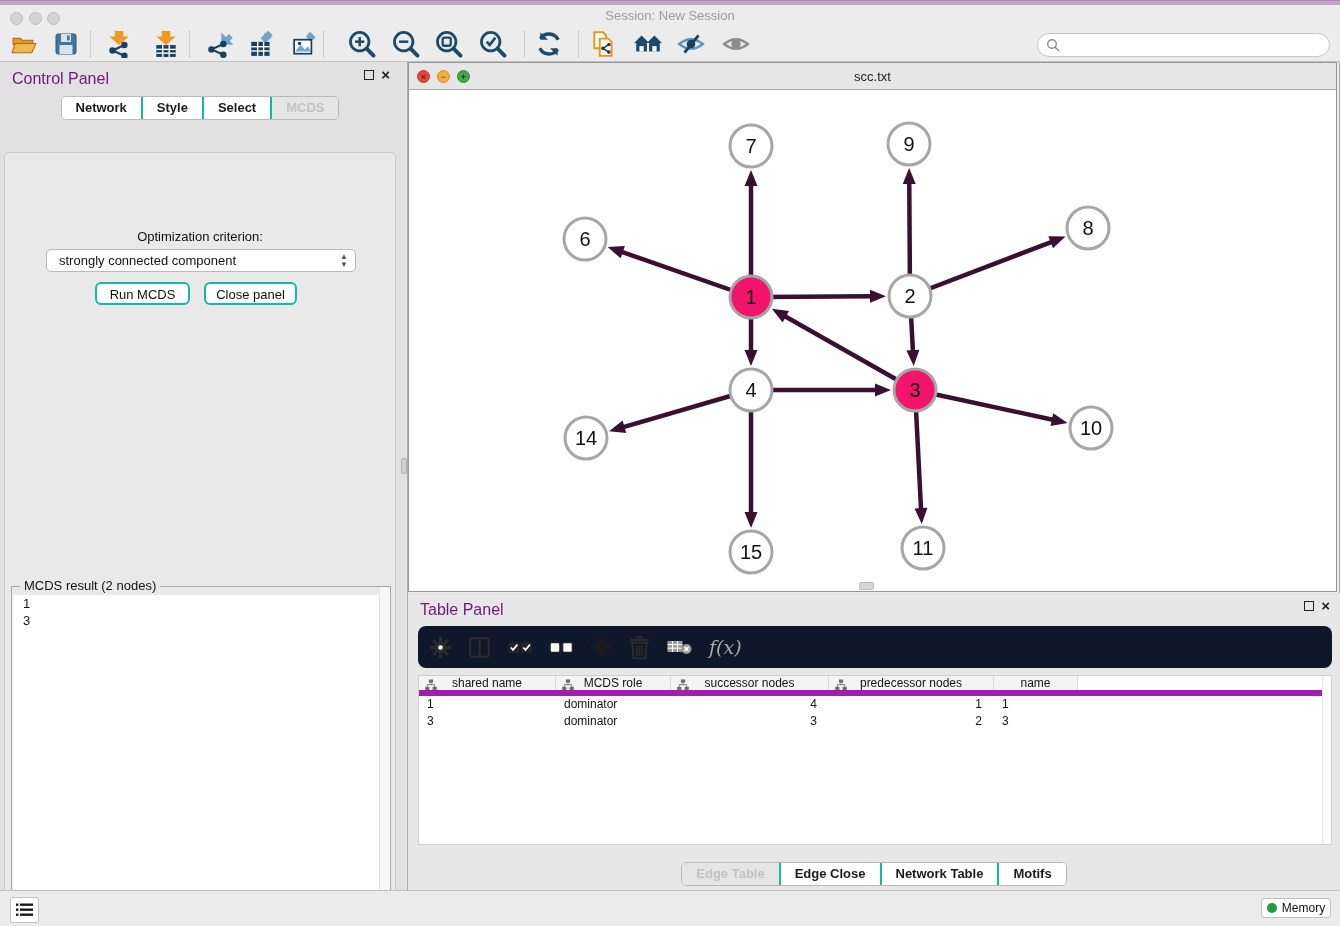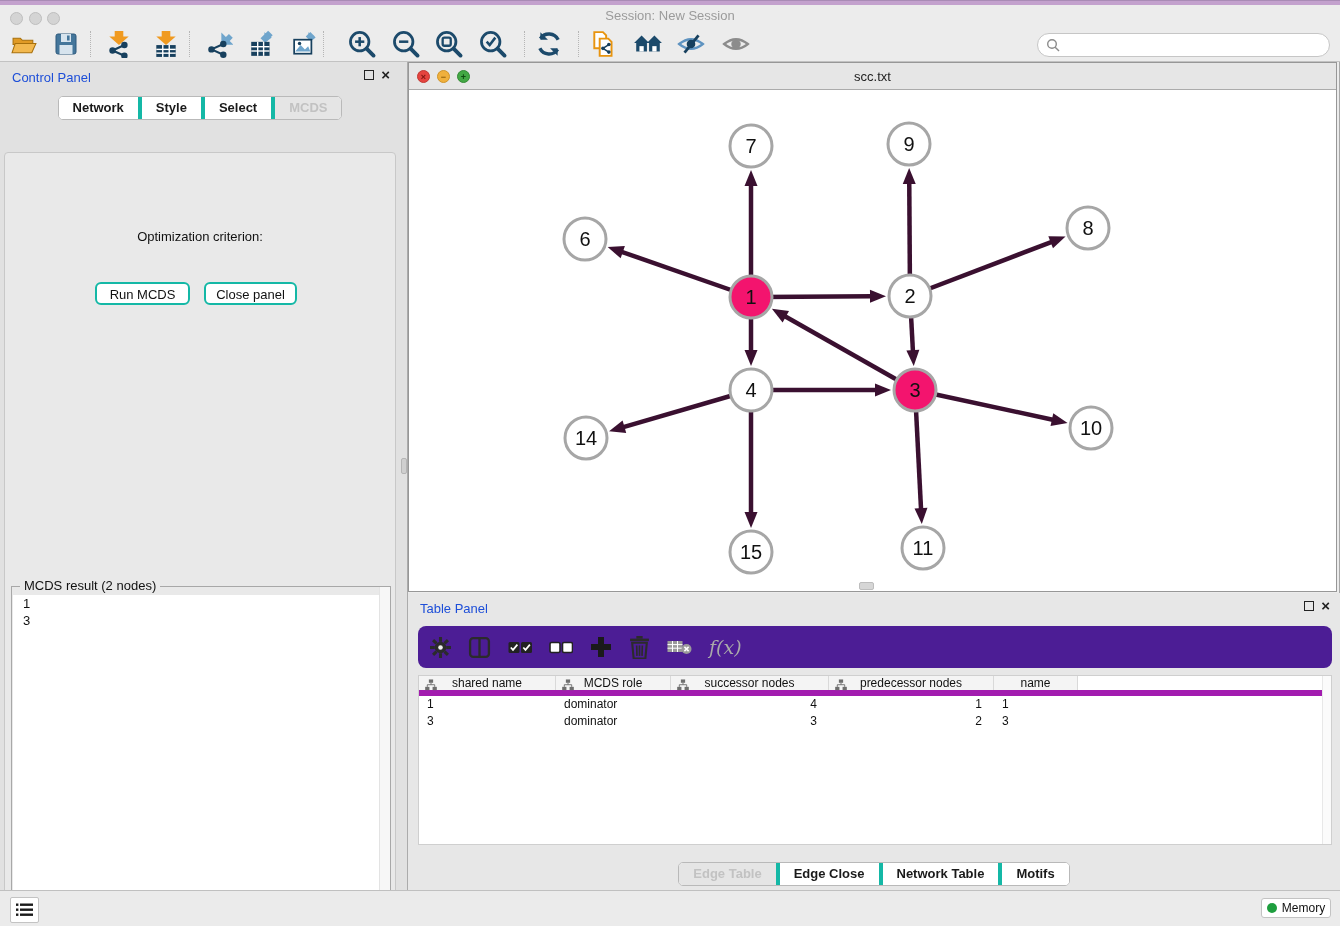--- a/index.html
+++ b/index.html
@@ -16,28 +16,28 @@
 
   .toolbar { position:absolute; left:0; top:27px; width:1340px; height:35px; background:#ECECEC; border-bottom:1px solid #C2C2C2; }
   .tbtn { position:absolute; top:2px; width:32px; height:30px; display:flex; align-items:center; justify-content:center; }
   .tsep { position:absolute; top:4px; width:1px; height:26px; border-left:1px dotted #B5B5B5; }
   .search { position:absolute; right:10px; top:6px; width:293px; height:24px; background:#FFF; border:1px solid #C6C6C6; border-radius:12px; display:flex; align-items:center; padding-left:8px; }
   .search input { border:none; outline:none; flex:1; height:18px; font-size:13px; background:transparent; margin-left:5px; }
 
   
   .control-panel { position:absolute; left:0; top:62px; width:400px; height:828px; background:#E1E1E1; }
   .panel-hdr { position:relative; height:30px; }
-  .panel-hdr .ph-title { position:absolute; left:12px; top:8px; font-size:13px; color:#1d4ed8; }
+  .panel-hdr .ph-title { position:absolute; left:12px; top:8px; font-size:16px; color:#701a75; }
   .ph-icons { position:absolute; right:10px; top:8px; display:flex; gap:7px; align-items:center; }
   .float-ic { width:10px; height:10px; border:1.6px solid #222; display:inline-block; }
   .close-ic { font-size:15px; font-weight:bold; color:#222; line-height:10px; }
 
   .cp-tabs { position:absolute; left:0; top:34px; width:400px; display:flex; justify-content:center; }
   .seg { display:flex; border:1px solid #B9B9B9; border-radius:5px; overflow:hidden; background:#FFF; }
-  .seg .tab { font-size:13px; font-weight:600; color:#1A1A1A; background:#FFF; padding:3px 14px 4px; border-right:4px solid #14b8a6; }
+  .seg .tab { font-size:13px; font-weight:600; color:#1A1A1A; background:#FFF; padding:3px 14px 4px; border-right:2px solid #14b8a6; }
   .seg .tab:last-child { border-right:none; }
   .seg .tab.sel { background:#E5E5E5; color:#C2C2C2; }
 
   .cp-content { position:absolute; left:4px; top:56px; width:392px; height:768px; background:#E9E9E9; border:1px solid #C8C8C8; border-radius:4px;margin-top:34px; }
   .opt-label { position:absolute; left:0; right:0; top:76px; text-align:center; font-size:13px; color:#111; }
   .dropdown { position:absolute; left:41px; top:96px; width:310px; height:23px; background:#FFF; border:1px solid #B9B9B9; border-radius:5px; font-size:13px; color:#111; line-height:21px; padding-left:12px; }
   .dd-arrows { position:absolute; right:7px; top:3px; font-size:8px; color:#555; line-height:8px; text-align:center; }
   .cp-btn { position:absolute; top:129px; height:23px; background:#FFF; border:2px solid #14b8a6; border-radius:6px; font-size:13px; color:#111; text-align:center; line-height:21px; }
   .btn-run { left:90px; width:95px; } .btn-close { left:199px; width:93px; }
 
@@ -57,21 +57,21 @@
   .net-title .nt-text { position:absolute; left:0; right:0; top:6px; text-align:center; font-size:13px; color:#222; }
   .mtl { position:absolute; top:7px; width:13px; height:13px; border-radius:50%; font-size:9px; font-weight:bold; text-align:center; line-height:13px; }
   .mtl.red   { left:8px;  background:#E5443F; border:1px solid #C23732; color:#7E1410; }
   .mtl.yel   { left:28px; background:#F0B03C; border:1px solid #D09428; color:#8F5F0A; }
   .mtl.grn   { left:48px; background:#43A844; border:1px solid #338A35; color:#0E4D10; }
   .net-canvas { position:absolute; left:0; top:27px; width:927px; height:501px; background:#FFF; }
   .net-grip { position:absolute; left:450px; bottom:1px; width:15px; height:8px; background:#D6D6D6; border:1px solid #BDBDBD; border-radius:2px; }
 
   
   .table-panel { position:absolute; left:408px; top:593px; width:932px; height:297px; background:#E7E7E7; }
-  .tp-toolbar { position:absolute; left:10px; top:33px; width:914px; height:42px; background:#4c1d95; border-radius:8px; display:flex; align-items:center; padding-left:12px; gap:17px; }
+  .tp-toolbar { position:absolute; left:10px; top:33px; width:914px; height:42px; background:#0f172a; border-radius:8px; display:flex; align-items:center; padding-left:12px; gap:17px; }
   .fx { font-family:"DejaVu Serif", serif; font-style:italic; font-size:19px; color:#AAAAAA; }
   .tbl { position:absolute; left:10px; top:82px; width:914px; height:170px; background:#FFF; border:1px solid #CFCFCF; }
   .tbl-hdr { display:flex; height:20px; border-bottom:6px solid #a21caf; }
   .th { background:#F4F4F4; border-right:1px solid #D9D9D9; display:flex; align-items:center; justify-content:center; gap:6px; font-size:12px; color:#111; position:relative; }
   .th .hicon { position:absolute; left:6px; top:3px; }
   .tr { display:flex; height:17px; }
   .td { font-size:12px; color:#111; line-height:17px; white-space:nowrap; overflow:hidden; }
   .td.a-l { text-align:left; padding-left:8px; } .td.a-r { text-align:right; padding-right:12px; }
   .tbl-scroll { position:absolute; right:0; top:0; bottom:0; width:9px; background:#FBFBFB; border-left:1px solid #E8E8E8; }
 
@@ -266,20 +266,24 @@
     <div class="cp-tabs">
       <div class="seg" id="cp-tab-seg">
           <span class="tab">Network</span>
           <span class="tab">Style</span>
           <span class="tab">Select</span>
           <span class="tab sel">MCDS</span>
         </div>
     </div>
     <div class="cp-content">
       <div class="opt-label">Optimization criterion:</div>
+      <div class="dropdown">
+        <span>strongly connected component</span>
+        <span class="dd-arrows">▲<br>▼</span>
+      </div>
       <div class="cp-btn btn-run">Run MCDS</div>
       <div class="cp-btn btn-close">Close panel</div>
       <div class="groupbox">
         <span class="gb-legend">MCDS result (2 nodes)</span>
         <div class="gb-body" id="mcds-values">
             <div class="val">1</div>
             <div class="val">3</div>
           </div>
         <div class="gb-scroll"></div>
       </div>

